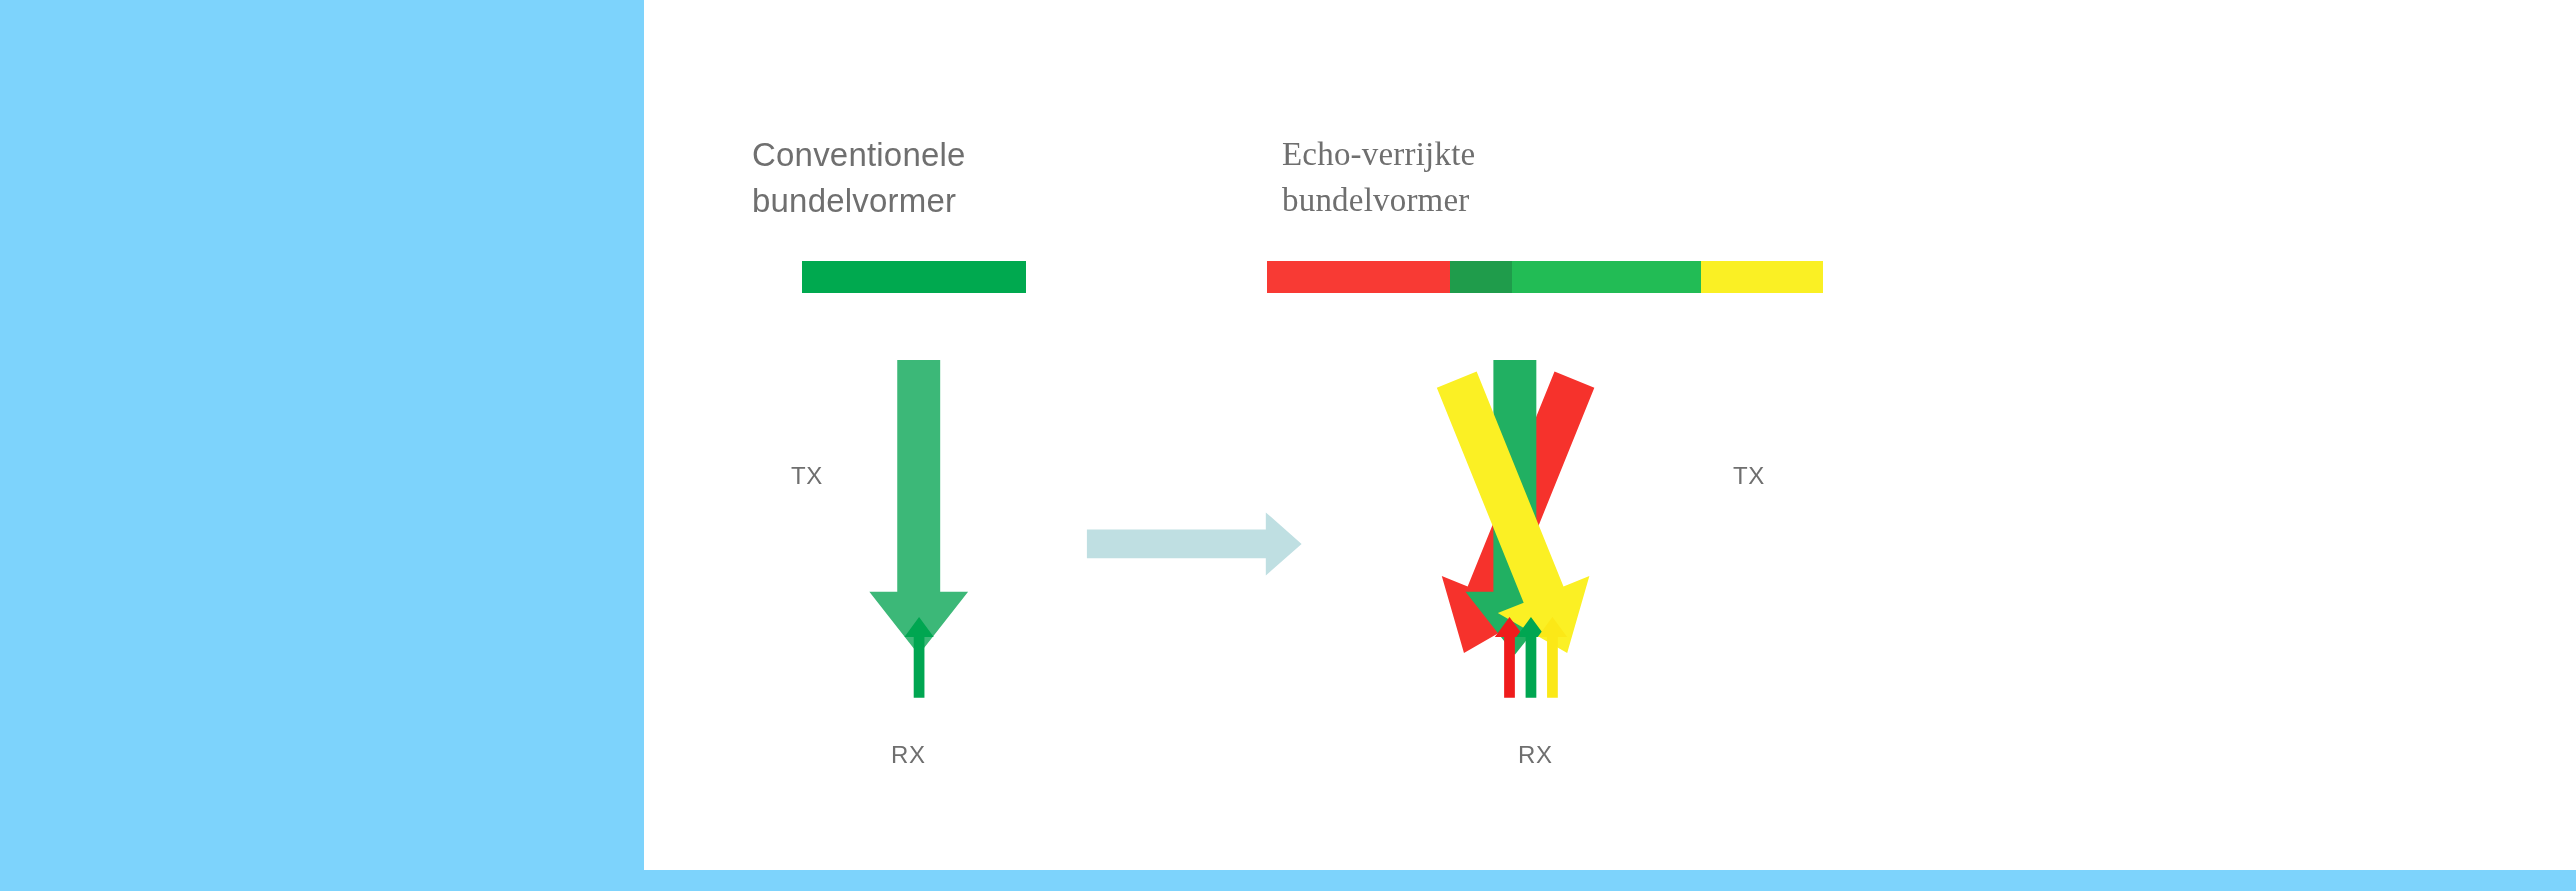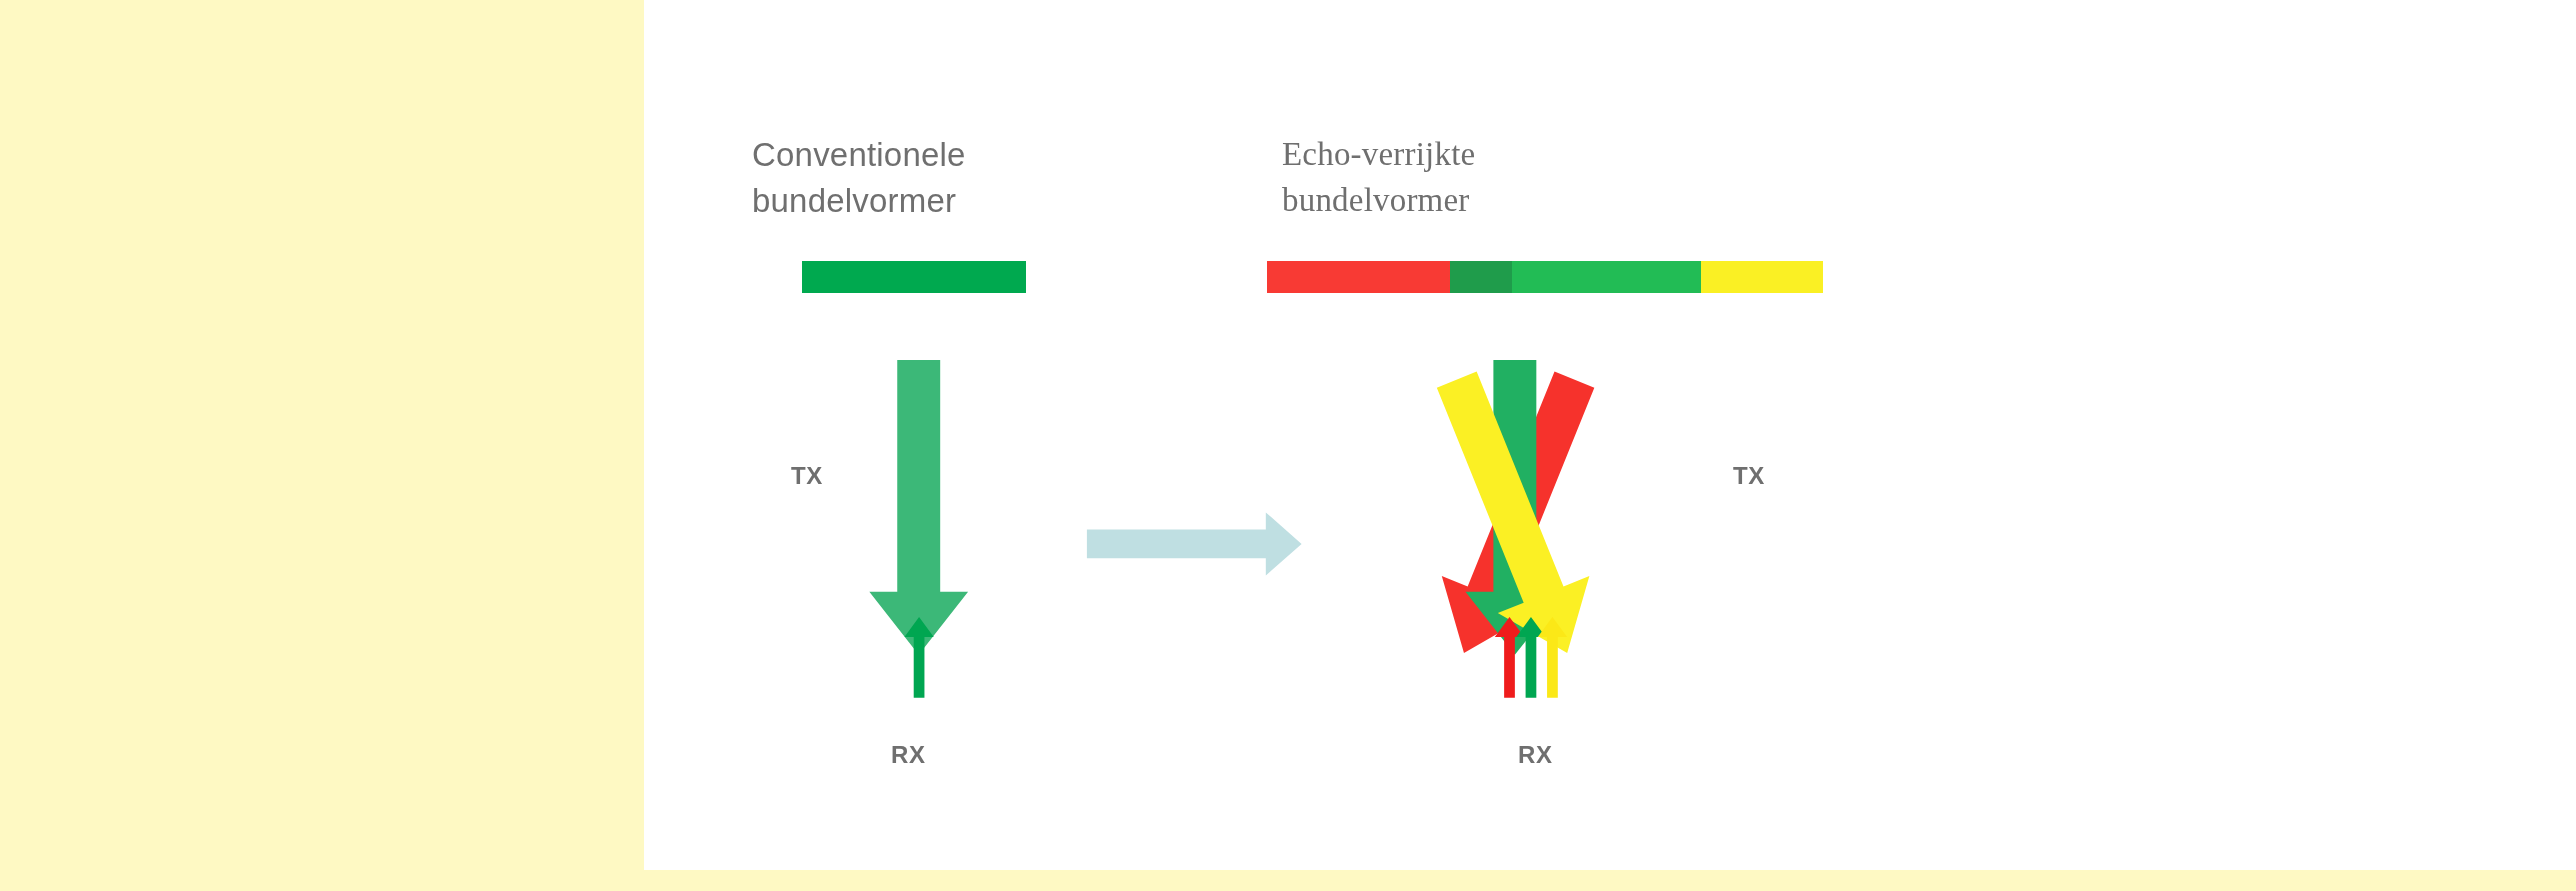--- a/index.html
+++ b/index.html
@@ -46,21 +46,21 @@
   }
   #bar-left  { left: 802px; top: 261px; width: 224px; }
   #bar-right { left: 1267px; top: 261px; width: 556px; }
   .bar-seg { height: 100%; }
 
   
   .axis-label {
     position: absolute;
     color: #6f6f6f;
     font-size: 24px;
-    font-weight: 700;
+    font-weight: 400;
     letter-spacing: 0.7px;
     white-space: nowrap;
   }
   #label-tx-left  { left: 791px; top: 462px; }
   #label-rx-left  { left: 891px; top: 741px; }
   #label-tx-right { left: 1733px; top: 462px; }
   #label-rx-right { left: 1518px; top: 741px; }
 
   
   .arrow-layer {
@@ -69,21 +69,21 @@
     width: 2576px;
     height: 891px;
     overflow: visible;
     pointer-events: none;
   }
   .arrow-layer * { pointer-events: auto; }
 </style>
 </head>
 <body>
 
-<div id="stage" style="background: #fef9c3;">
+<div id="stage" style="background: #7dd3fc;">
   <div class="content-panel"></div>
 
   <div class="panel-title" id="title-left" style="color: rgb(111, 111, 111);">Conventionele
 bundelvormer</div>
 
   <div class="panel-title" id="title-right" style="color: rgb(111, 111, 111);">Echo-verrijkte
 bundelvormer</div>
 
   <div class="bar-row" id="bar-left">
     <div class="bar-seg" style="flex: 100 1 0px; background: rgb(0, 169, 79);"></div>

